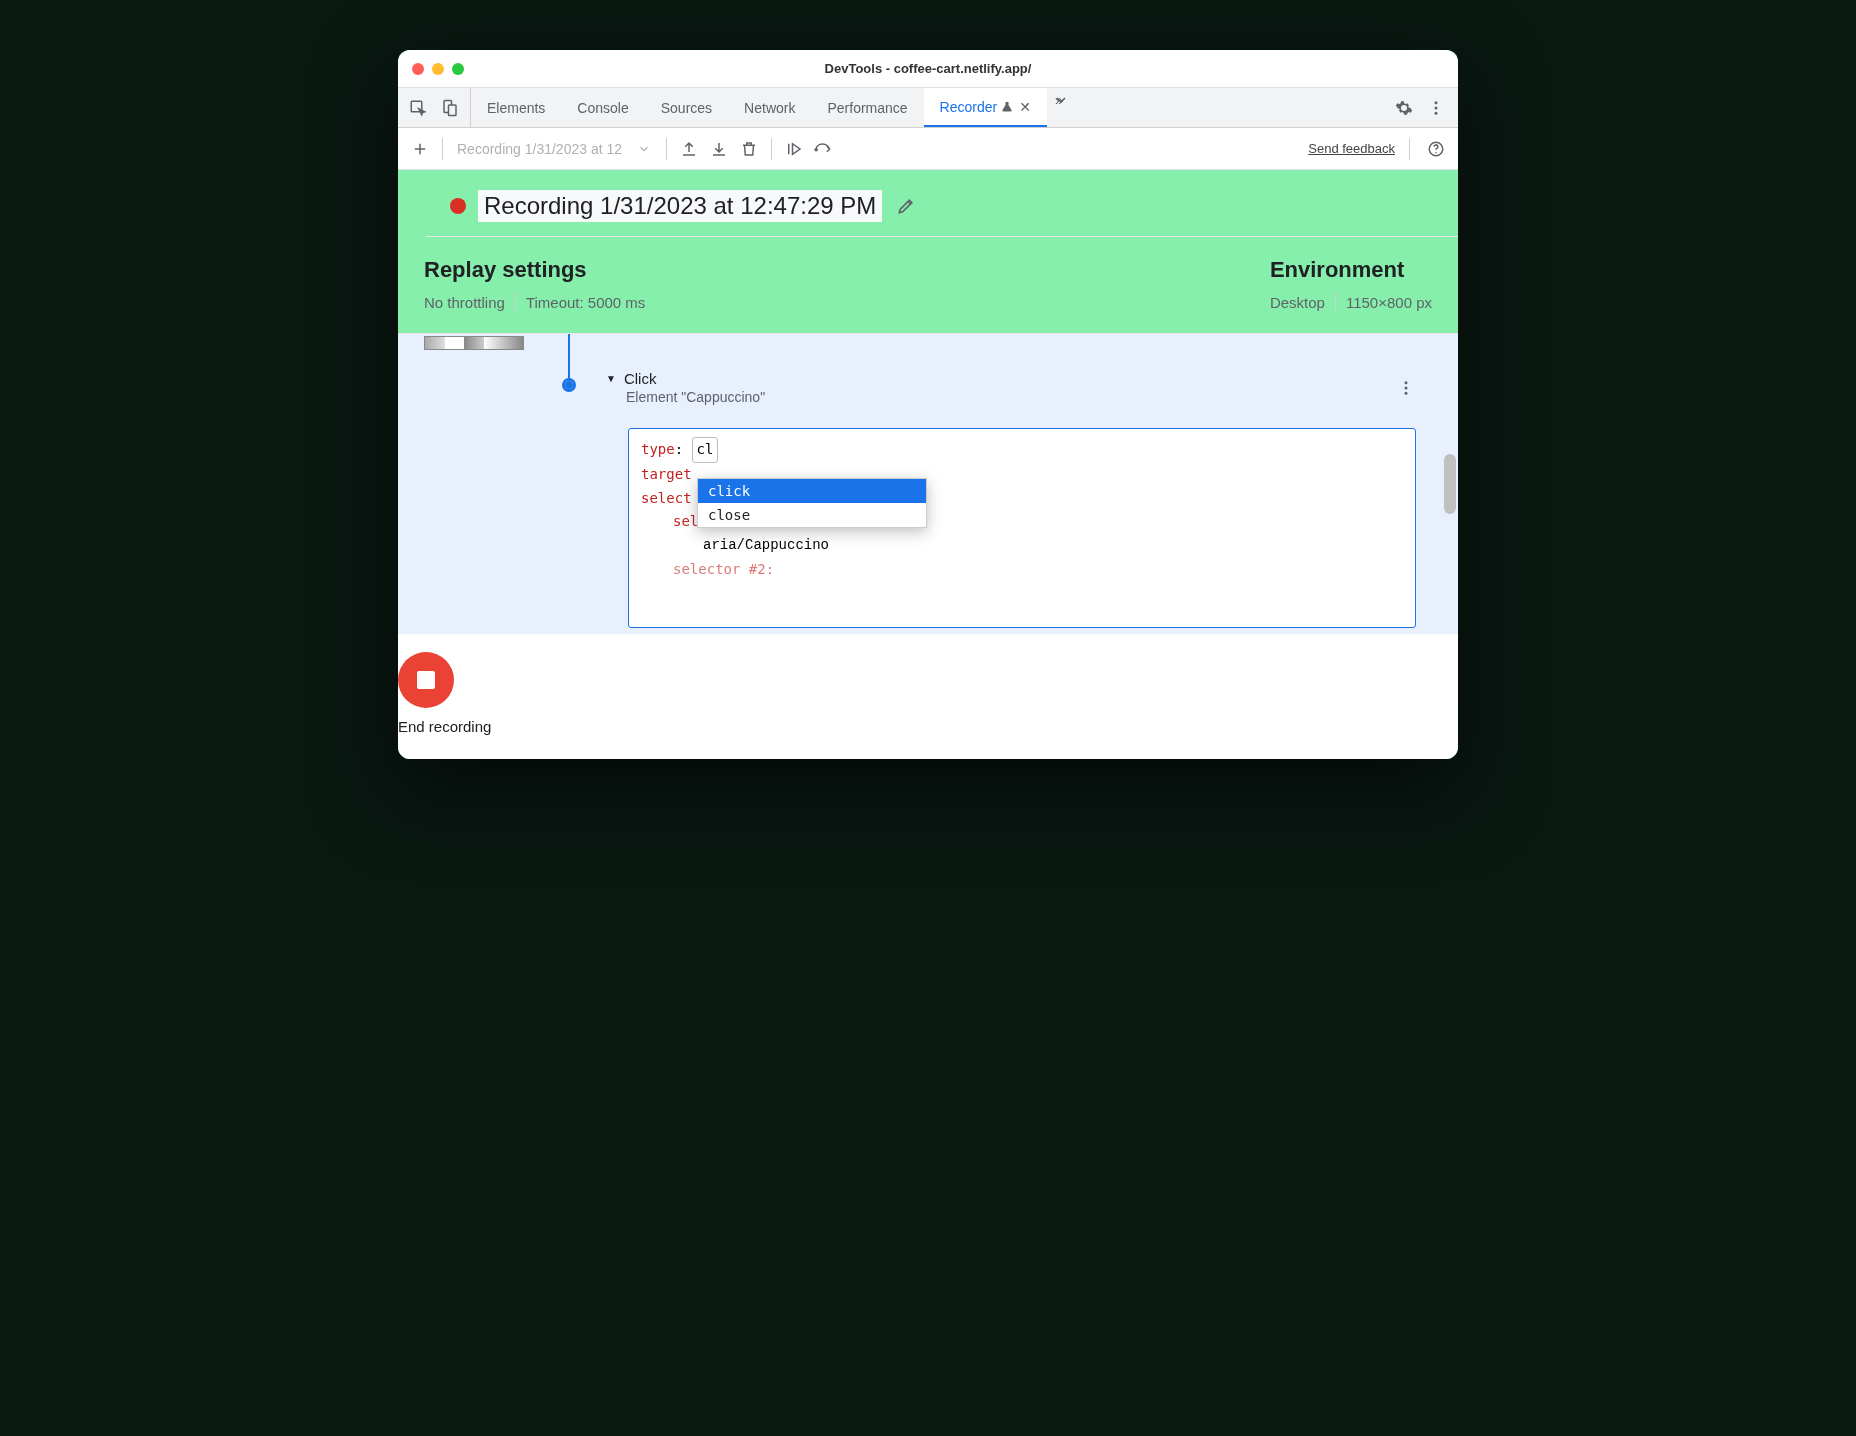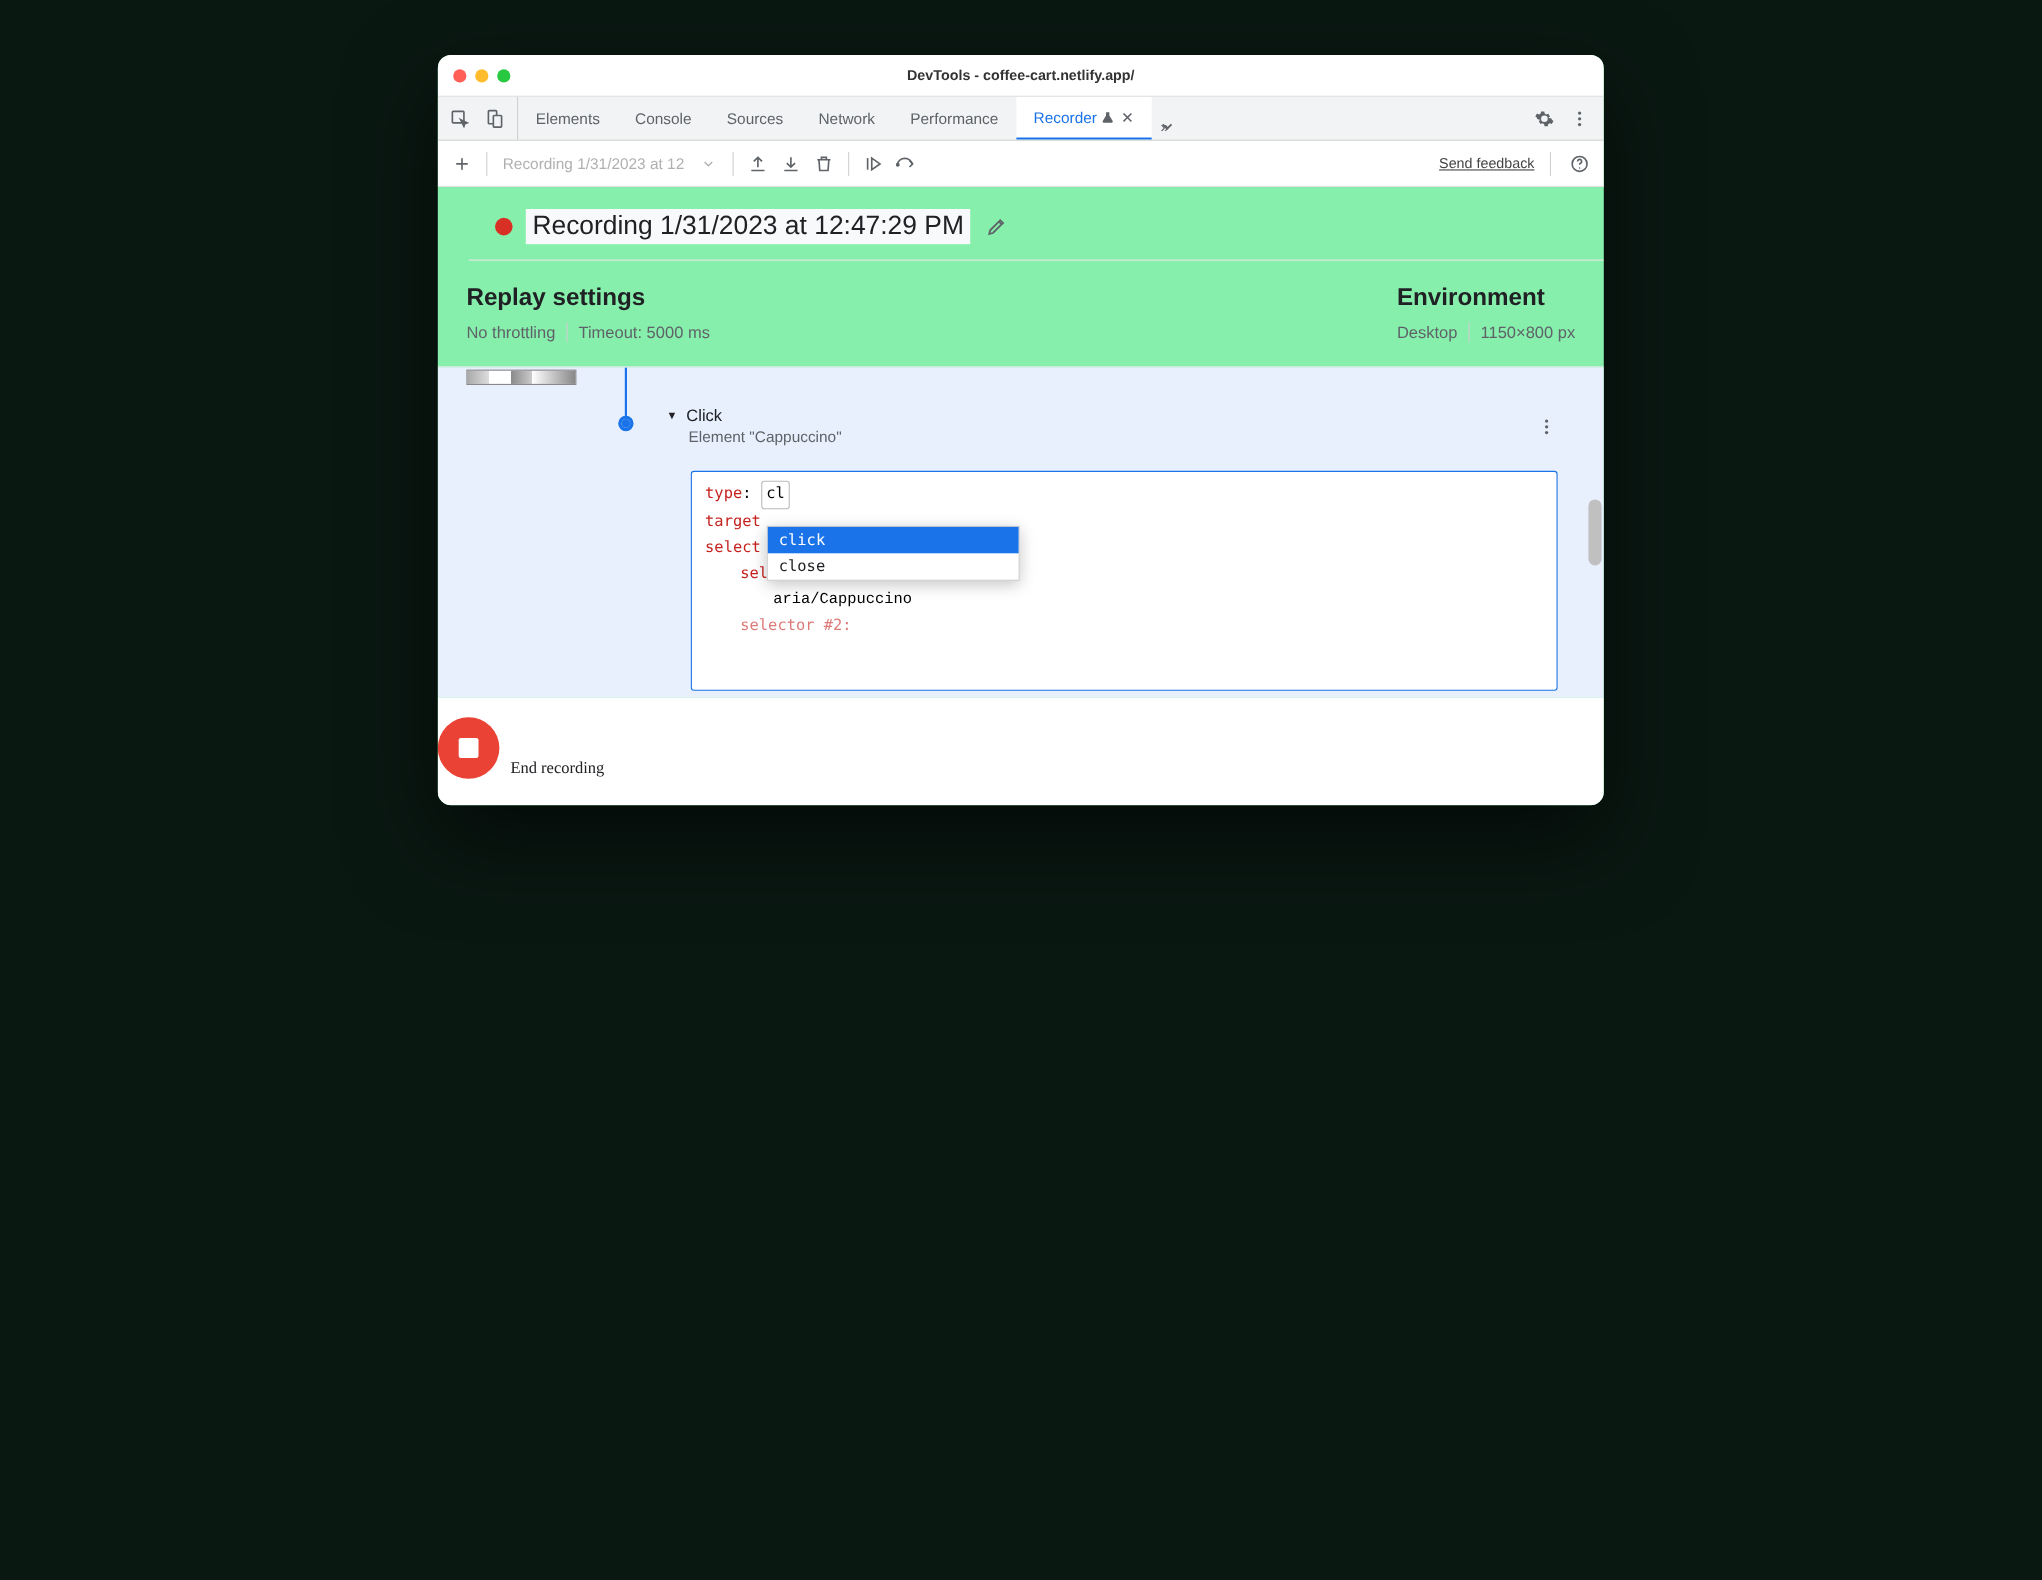--- a/index.html
+++ b/index.html
@@ -66,21 +66,21 @@
   width: 24px;
   height: 24px;
   display: flex;
   align-items: center;
   justify-content: center;
   color: #5f6368;
   cursor: pointer;
 }
 .tabs {
   display: flex;
-  align-items: flex-end;
+  align-items: flex-start;
   height: 100%;
   overflow: hidden;
 }
 .tab {
   padding: 0 16px;
   height: 100%;
   display: flex;
   align-items: center;
   cursor: pointer;
   color: #5f6368;
@@ -303,24 +303,23 @@
   color: #202124;
 }
 .ac-item.sel {
   background: #1a73e8;
   color: #fff;
 }
 .footer {
   background: #fff;
   padding: 18px 0 24px;
   display: flex;
-  flex-direction: row;
-  align-items: flex-end;
+  flex-direction: column;
+  align-items: flex-start;
   gap: 10px;
-  font-family: Liberation Serif, serif;
 }
 .stop-btn {
   width: 56px;
   height: 56px;
   border-radius: 50%;
   background: #ea4335;
   display: flex;
   align-items: center;
   justify-content: center;
   cursor: pointer;

